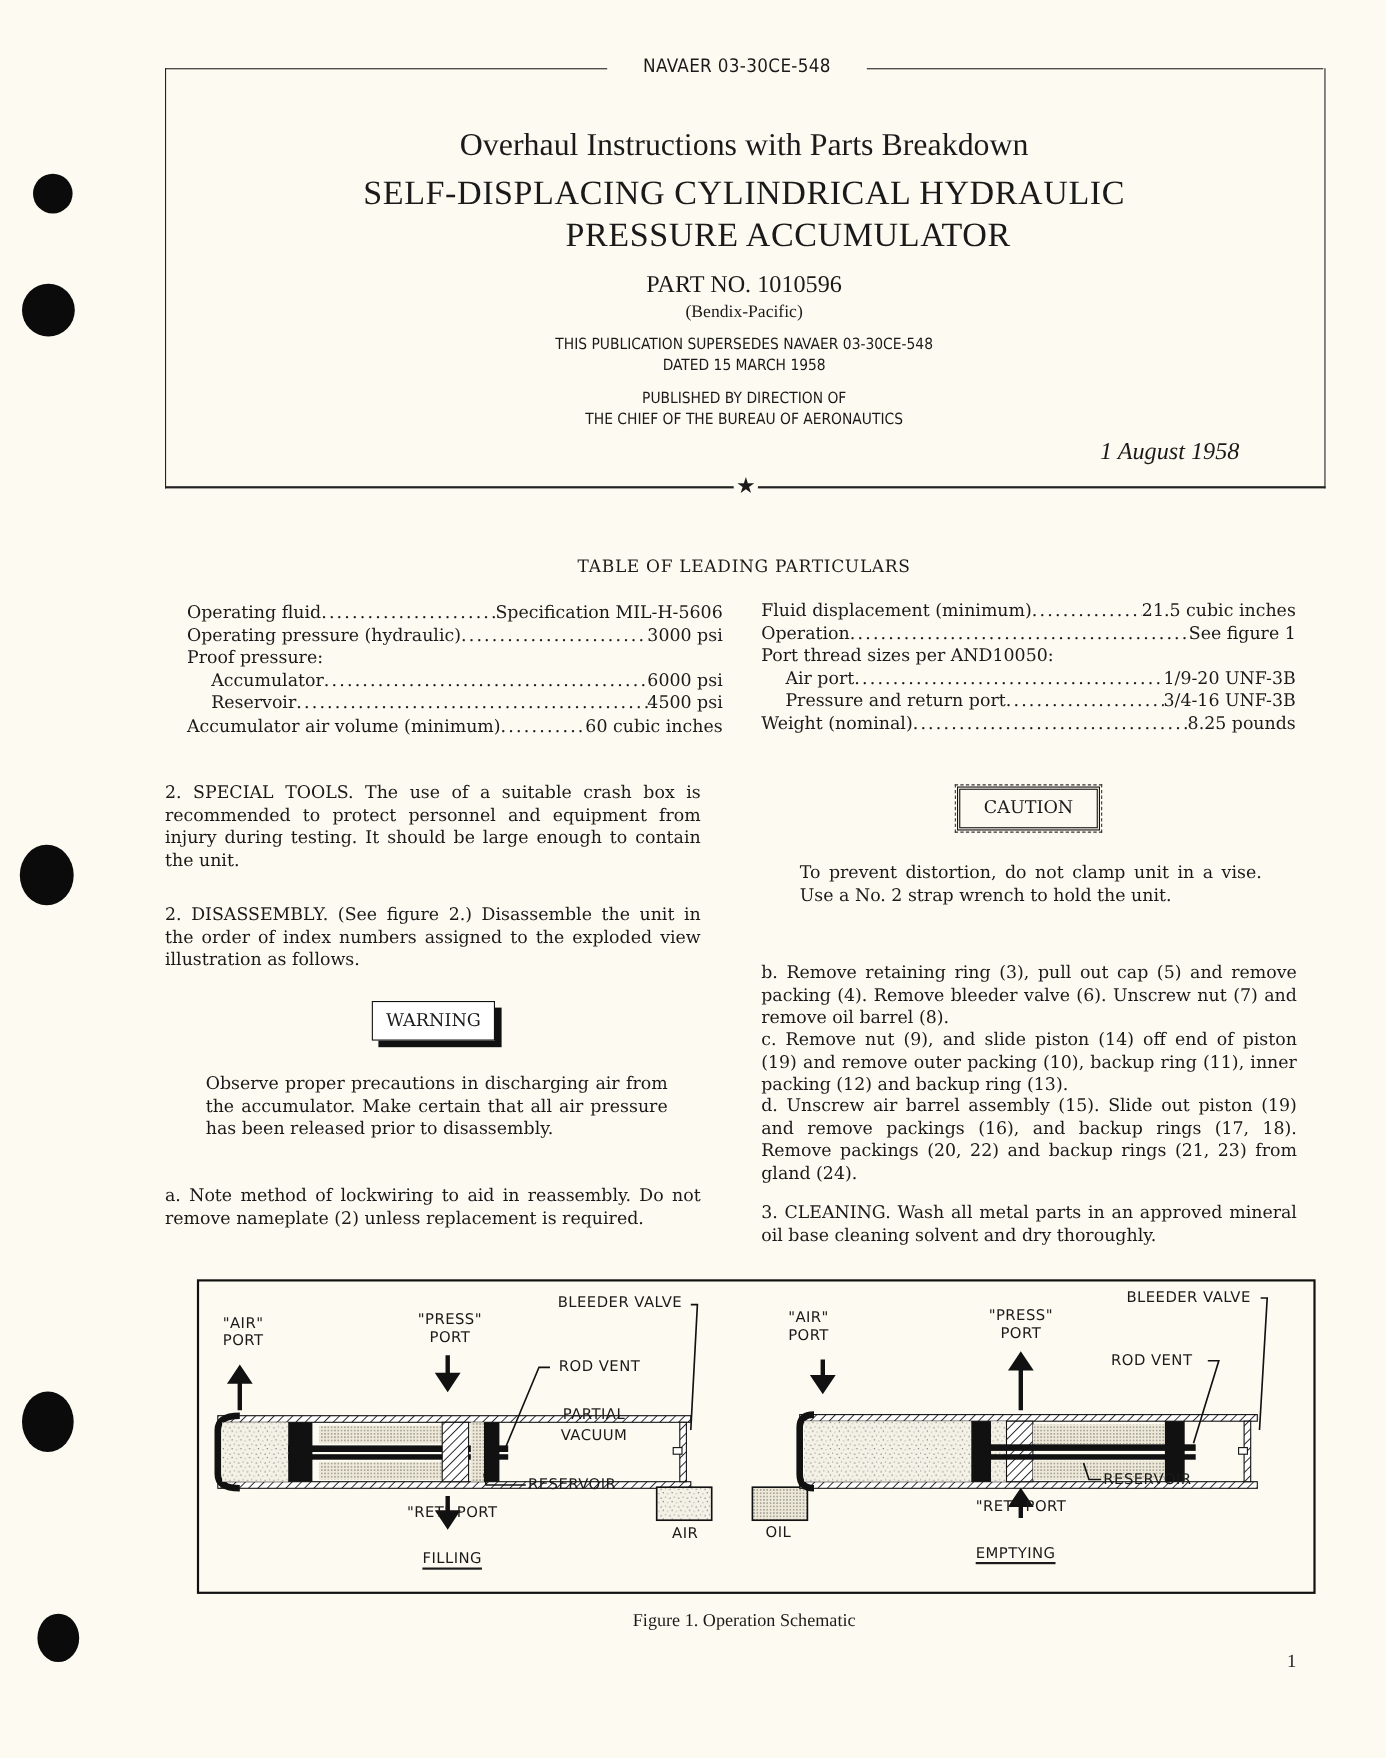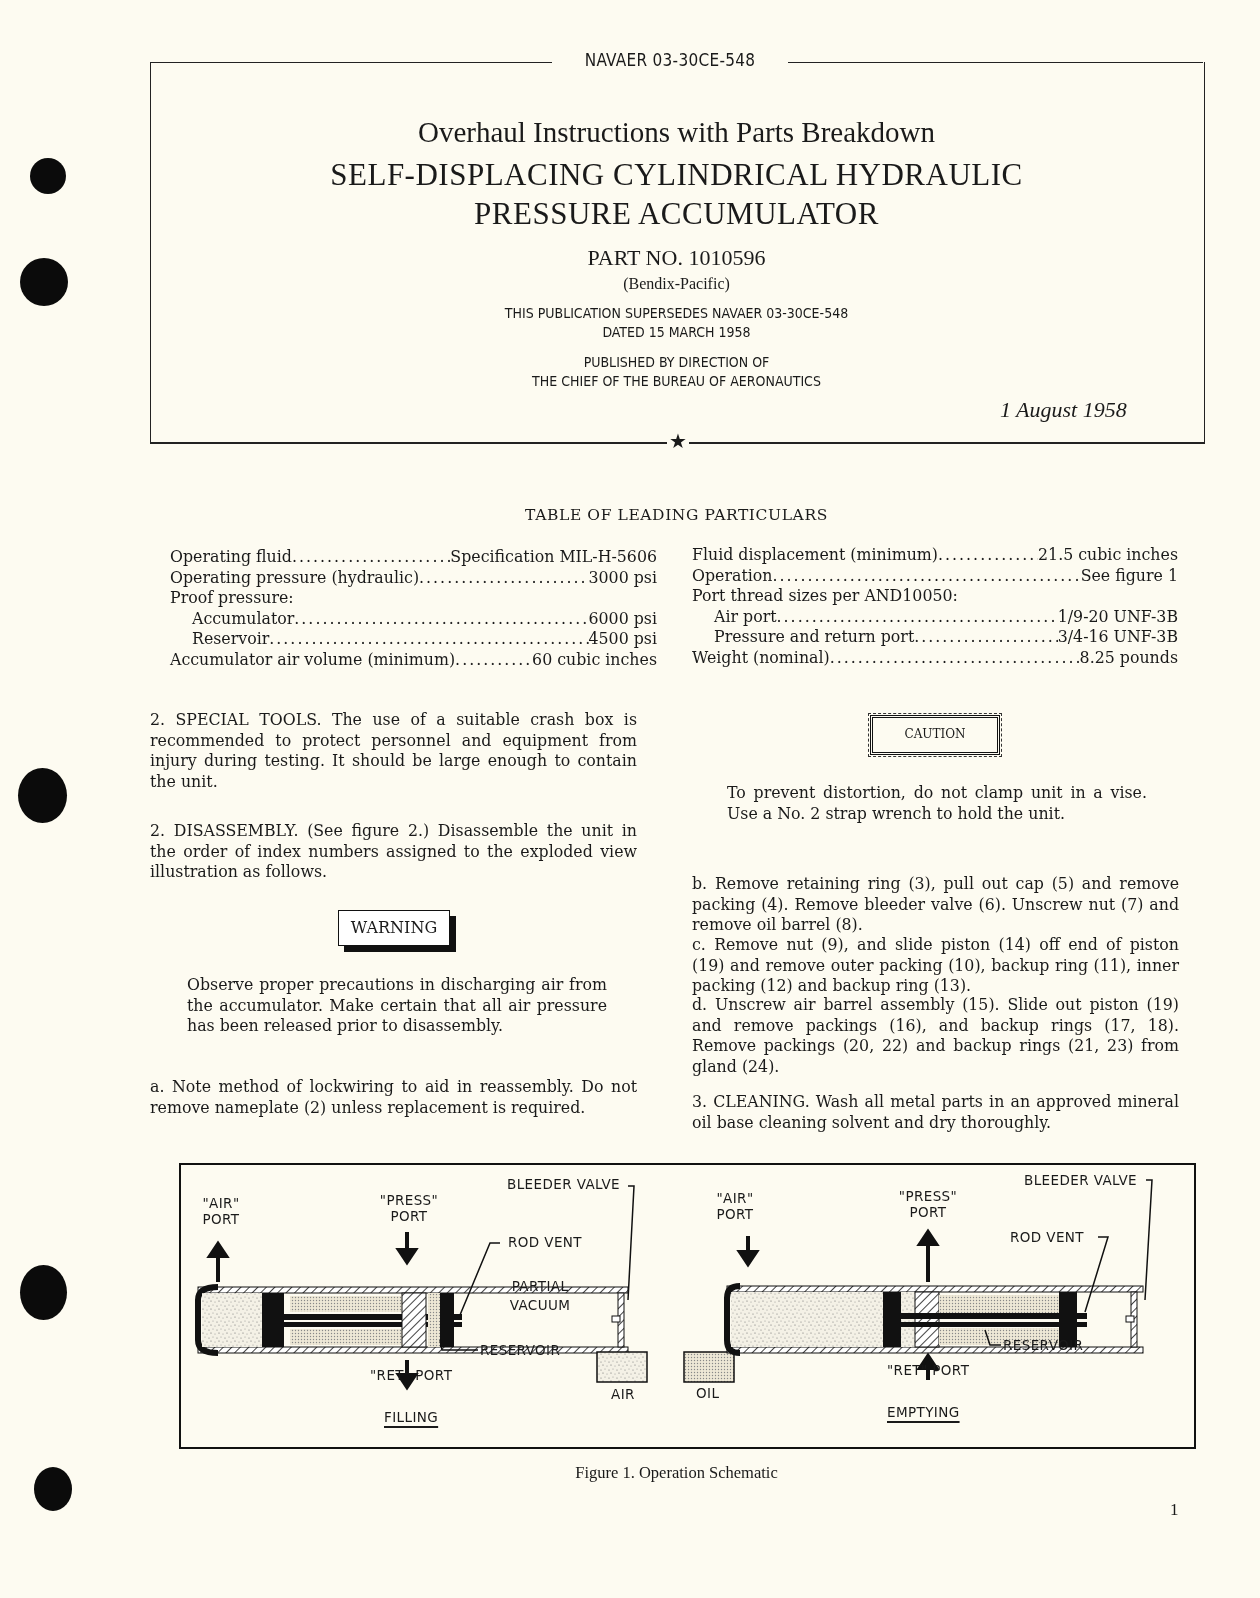--- a/index.html
+++ b/index.html
@@ -28,21 +28,21 @@
   .row { display:flex; white-space:nowrap; font-size:15.8px; line-height:20.5px; }
   .row .lbl { flex:0 0 auto; }
   .row .dots { flex:1 1 auto; overflow:hidden; letter-spacing:2px; }
   .row .val { flex:0 0 auto; }
   .indent { padding-left:22px; }
 
   .warnbox { position:absolute; left:338px; top:910px; width:110px; height:34px;
     border:1.6px solid #111; background:#fff; text-align:center; font-size:16px; line-height:34px;
     box-shadow:6px 6px 0 #111; }
   .cautbox { position:absolute; left:870px; top:715px; width:124px; height:34px;
-    border:3px double #111; text-align:center; font-size:12px; line-height:32px; outline:1px dashed #333; outline-offset:1px; }
+    border:3px double #111; text-align:center; font-size:16px; line-height:32px; outline:1px dashed #333; outline-offset:1px; }
 
   .figbox { position:absolute; left:179px; top:1163px; width:1013px; height:282px; border:2px solid #111; }
   .lab { position:absolute; font-family:"DejaVu Sans", sans-serif; font-size:13.5px; letter-spacing:0.4px; white-space:nowrap; }
   .uline { text-decoration:underline; text-decoration-thickness:2px; text-underline-offset:4px; }
 </style>
 </head>
 <body>
 
 <div class="hole" style="left:30px;top:158px;width:36px;height:36px;"></div>
 <div class="hole" style="left:20px;top:258px;width:48px;height:48px;"></div>
@@ -50,21 +50,21 @@
 <div class="hole" style="left:20px;top:1265px;width:47px;height:55px;"></div>
 <div class="hole" style="left:34px;top:1467px;width:38px;height:44px;"></div>
 
 <div class="frame"></div>
 <div class="frame-top-l"></div>
 <div class="frame-top-r"></div>
 <div class="docnum cond">NAVAER 03-30CE-548</div>
 
 <div class="center serif" style="top:116px;font-size:29px;">Overhaul Instructions with Parts Breakdown</div>
 <div class="center serif" style="top:157px;font-size:31px;letter-spacing:0.5px;">SELF-DISPLACING CYLINDRICAL HYDRAULIC</div>
-<div class="center serif" style="top:196px;font-size:31px;letter-spacing:0.5px;">PRESSURE ACCUMULATOR</div>
+<div class="center serif" style="top:196px;font-size:31px;letter-spacing:0.5px;margin-left:40px;">PRESSURE ACCUMULATOR</div>
 <div class="center serif" style="top:245px;font-size:22px;">PART NO. 1010596</div>
 <div class="center serif" style="top:275px;font-size:16px;">(Bendix-Pacific)</div>
 <div class="center cond" style="top:305px;font-size:14px;">THIS PUBLICATION SUPERSEDES NAVAER 03-30CE-548</div>
 <div class="center cond" style="top:324px;font-size:14px;">DATED 15 MARCH 1958</div>
 <div class="center cond" style="top:354px;font-size:14px;">PUBLISHED BY DIRECTION OF</div>
 <div class="center cond" style="top:373px;font-size:14px;">THE CHIEF OF THE BUREAU OF AERONAUTICS</div>
 <div class="abs serif" style="left:1000px;top:397px;font-size:22px;font-style:italic;">1 August 1958</div>
 <div class="star">★</div>
 
 <div class="abs" style="left:150px;width:1053px;top:506px;text-align:center;font-size:15.5px;letter-spacing:0.6px;">TABLE OF LEADING PARTICULARS</div>

